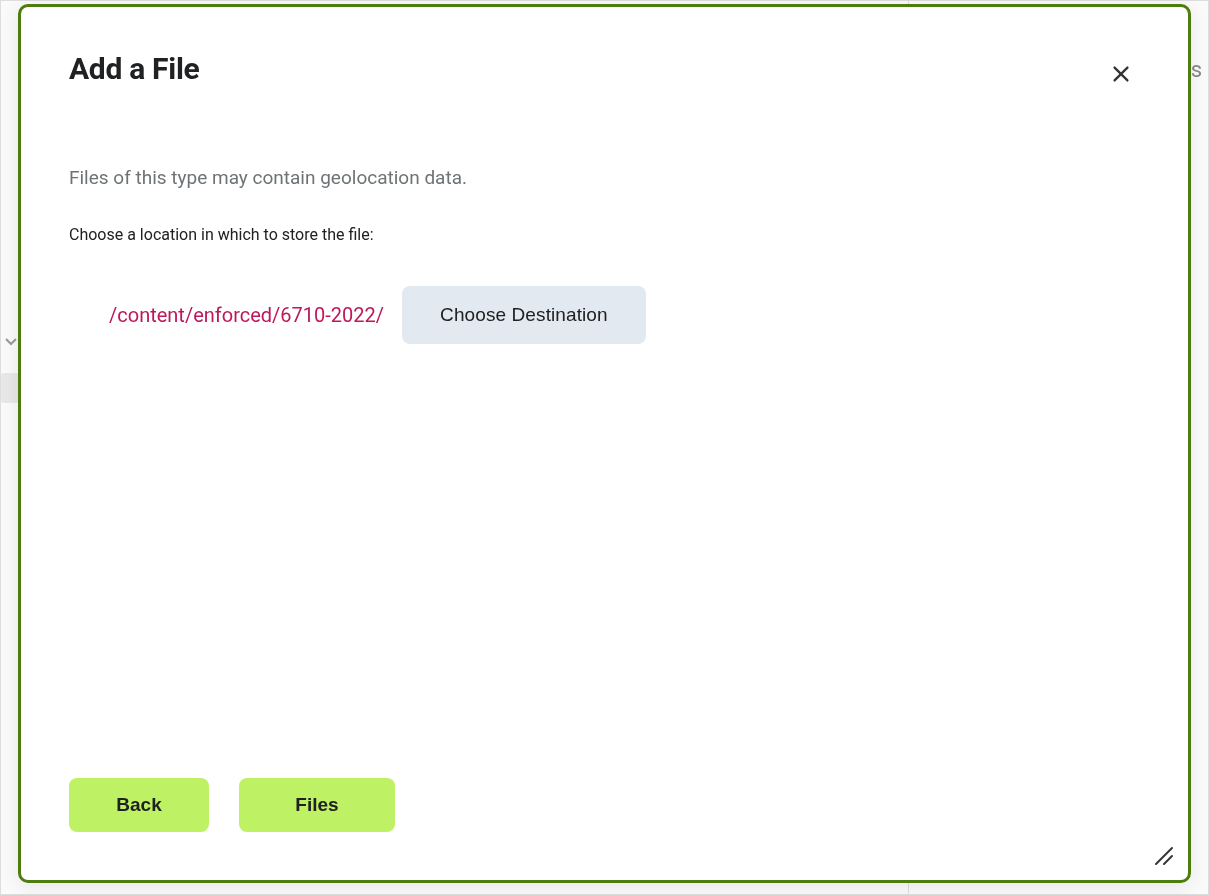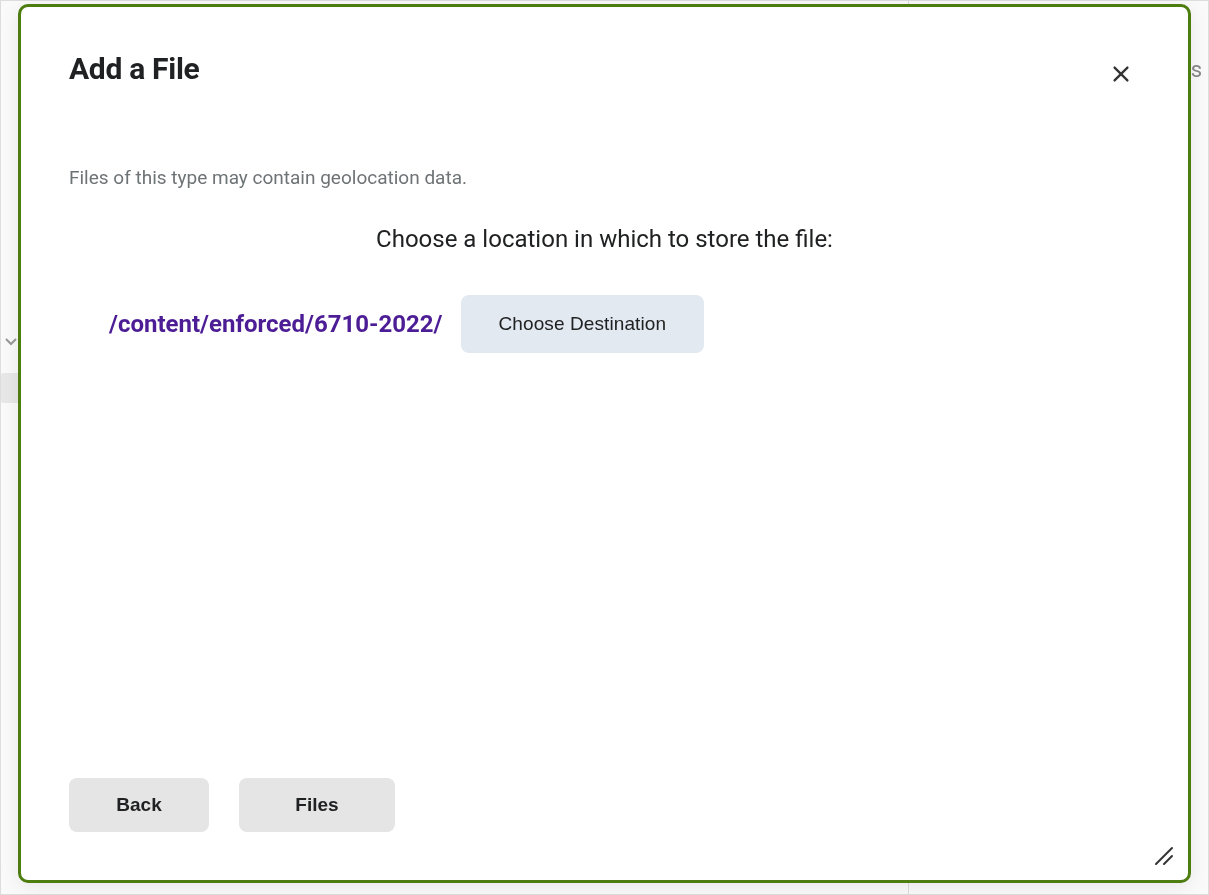--- a/index.html
+++ b/index.html
@@ -162,38 +162,37 @@
     }
     
     .warning-text {
       color: #6e7376;
       font-size: 19px;
       margin-top: 24px;
     }
     
     .location-prompt {
       color: #202122;
-      font-size: 24px;
+      font-size: 16px;
       margin-top: 36px;
       font-weight: 400;
-      text-align: center;
     }
     
     .destination-row {
       display: flex;
       align-items: center;
       margin-top: 42px;
       margin-left: 40px;
       gap: 18px;
     }
     
     .path-text {
-      font-size: 24px;
-      color: #4c1d95;
-      font-weight: 700;
+      font-size: 20px;
+      color: #be185d;
+      font-weight: 400;
     }
     
     .choose-dest-btn {
       background: #e3e9f1;
       border: none;
       border-radius: 8px;
       padding: 18px 38px;
       font-size: 19px;
       font-weight: 400;
       color: #202122;
@@ -218,21 +217,21 @@
       min-width: 126px;
       text-align: center;
     }
     
     .btn-primary {
       background: #006fbf;
       color: #ffffff;
     }
     
     .btn-secondary {
-      background: #e5e5e5;
+      background: #bef264;
       color: #202122;
       min-width: 140px;
     }
     
     .btn-cancel {
       min-width: 156px;
     }
     
     .resize-handle {
       position: absolute;

